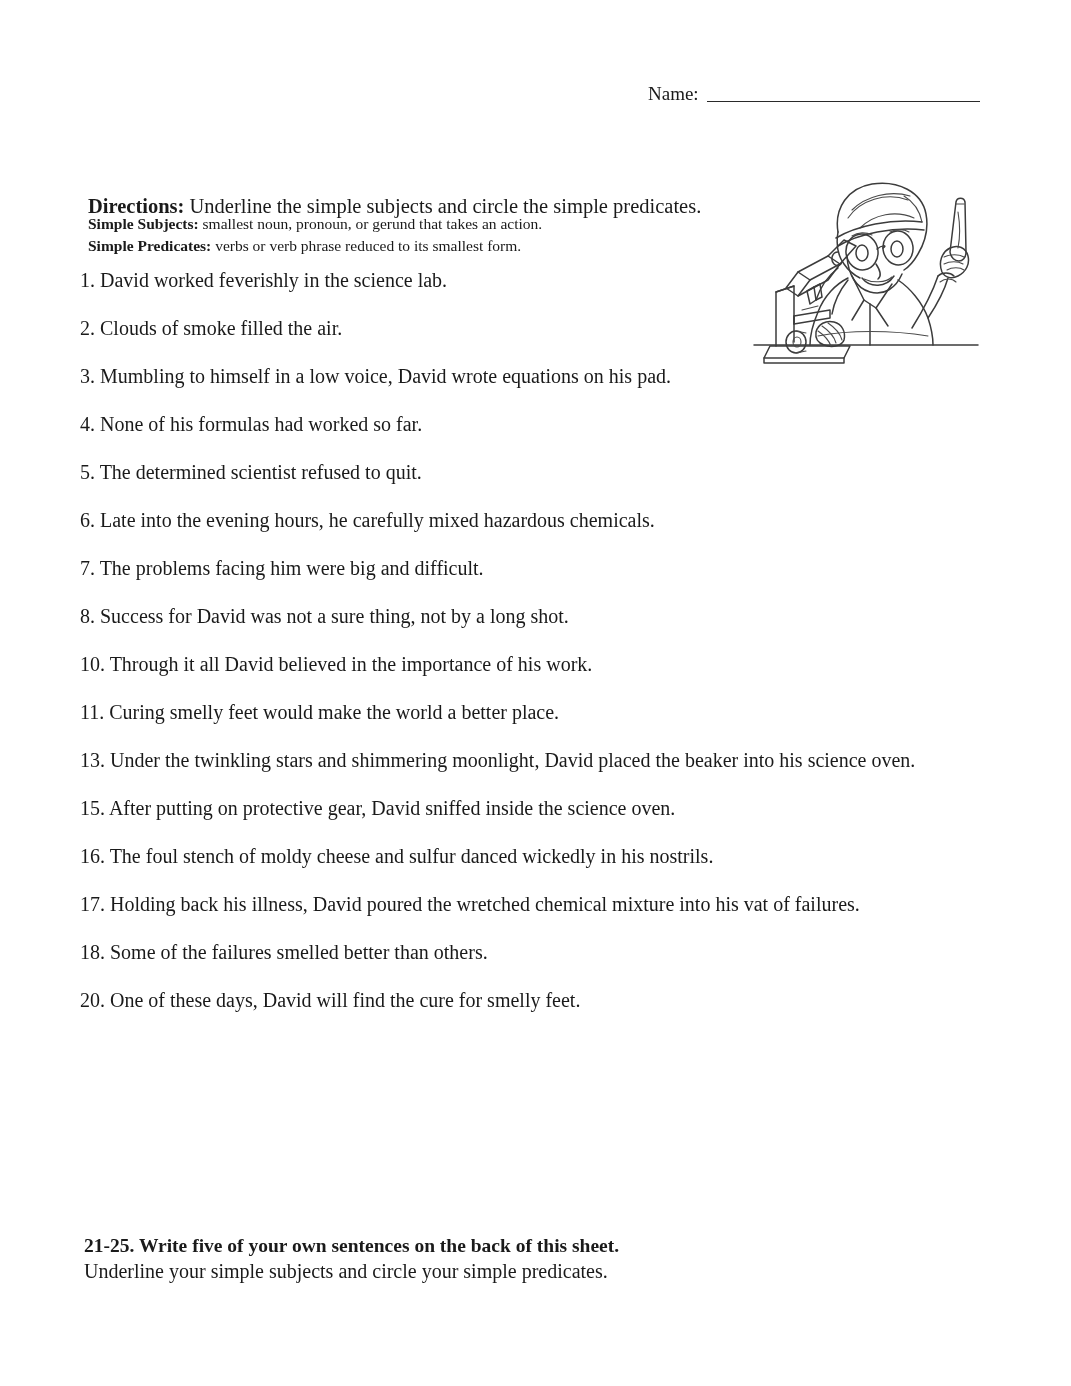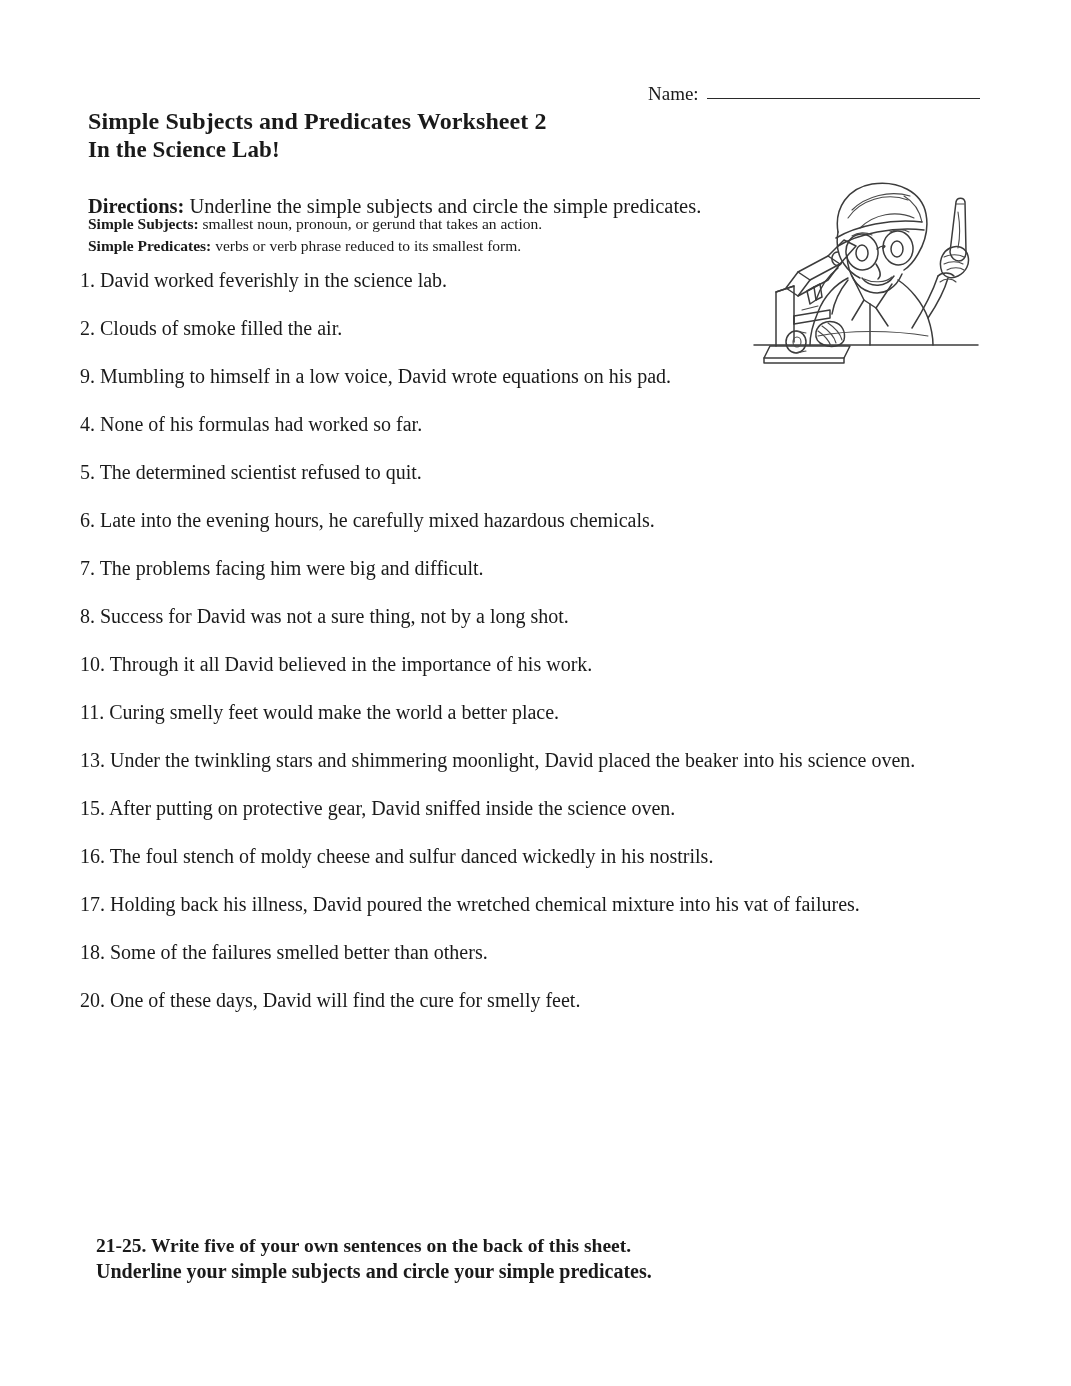--- a/index.html
+++ b/index.html
@@ -20,21 +20,21 @@
     position: absolute;
     inset: 0;
   }
 
   
   .name-row {
     position: absolute;
     left: 648px;
     top: 84px;
     display: flex;
-    align-items: flex-start;
+    align-items: center;
     width: 332px;
   }
   .name-label {
     font-size: 19px;
     line-height: 1;
     white-space: nowrap;
     padding-bottom: 2px;
   }
   .name-rule {
     flex: 1;
@@ -94,33 +94,32 @@
   .sentence {
     font-size: 20px;
     line-height: 1.2;
     height: 48px;
     white-space: nowrap;
   }
 
   
   .closing {
     position: absolute;
-    left: 96px;
+    left: 84px;
     top: 1233px;
     width: 760px;
   }
   .closing-line1 {
     font-size: 19.5px;
     font-weight: bold;
     line-height: 1.3;
   }
   .closing-line2 {
     font-size: 20px;
     line-height: 1.3;
-    font-weight: bold;
   }
 
   
   .illustration {
     position: absolute;
     left: 752px;
     top: 160px;
     width: 230px;
     height: 212px;
   }
@@ -147,45 +146,41 @@
 </head>
 <body>
 
 <div class="page">
 
   <div class="name-row">
     <span class="name-label">Name:</span>
     <span class="name-rule"></span>
   </div>
 
-  <div class="title-block">
-    <div class="title-main">Simple Subjects and Predicates Worksheet 2</div>
-    <div class="title-sub">In the Science Lab!</div>
-  </div>
 
   <div class="directions">
     <b>Directions:</b>
     <span>Underline the simple subjects and circle the simple predicates.</span>
   </div>
 
   <div class="defs">
     <div>
       <span class="term">Simple Subjects:</span>
       <span>smallest noun, pronoun, or gerund that takes an action.</span>
     </div>
     <div>
       <span class="term">Simple Predicates:</span>
       <span>verbs or verb phrase reduced to its smallest form.</span>
     </div>
   </div>
 
   <div class="sentences">
     <div class="sentence">1. David worked feverishly in the science lab.</div>
     <div class="sentence">2. Clouds of smoke filled the air.</div>
-    <div class="sentence">9. Mumbling to himself in a low voice, David wrote equations on his pad.</div>
+    <div class="sentence">3. Mumbling to himself in a low voice, David wrote equations on his pad.</div>
     <div class="sentence">4. None of his formulas had worked so far.</div>
     <div class="sentence">5. The determined scientist refused to quit.</div>
     <div class="sentence">6. Late into the evening hours, he carefully mixed hazardous chemicals.</div>
     <div class="sentence">7. The problems facing him were big and difficult.</div>
     <div class="sentence">8. Success for David was not a sure thing, not by a long shot.</div>
     <div class="sentence">10. Through it all David believed in the importance of his work.</div>
     <div class="sentence">11. Curing smelly feet would make the world a better place.</div>
     <div class="sentence">13. Under the twinkling stars and shimmering moonlight, David placed the beaker into his science oven.</div>
     <div class="sentence">15. After putting on protective gear, David sniffed inside the science oven.</div>
     <div class="sentence">16. The foul stench of moldy cheese and sulfur danced wickedly in his nostrils.</div>

